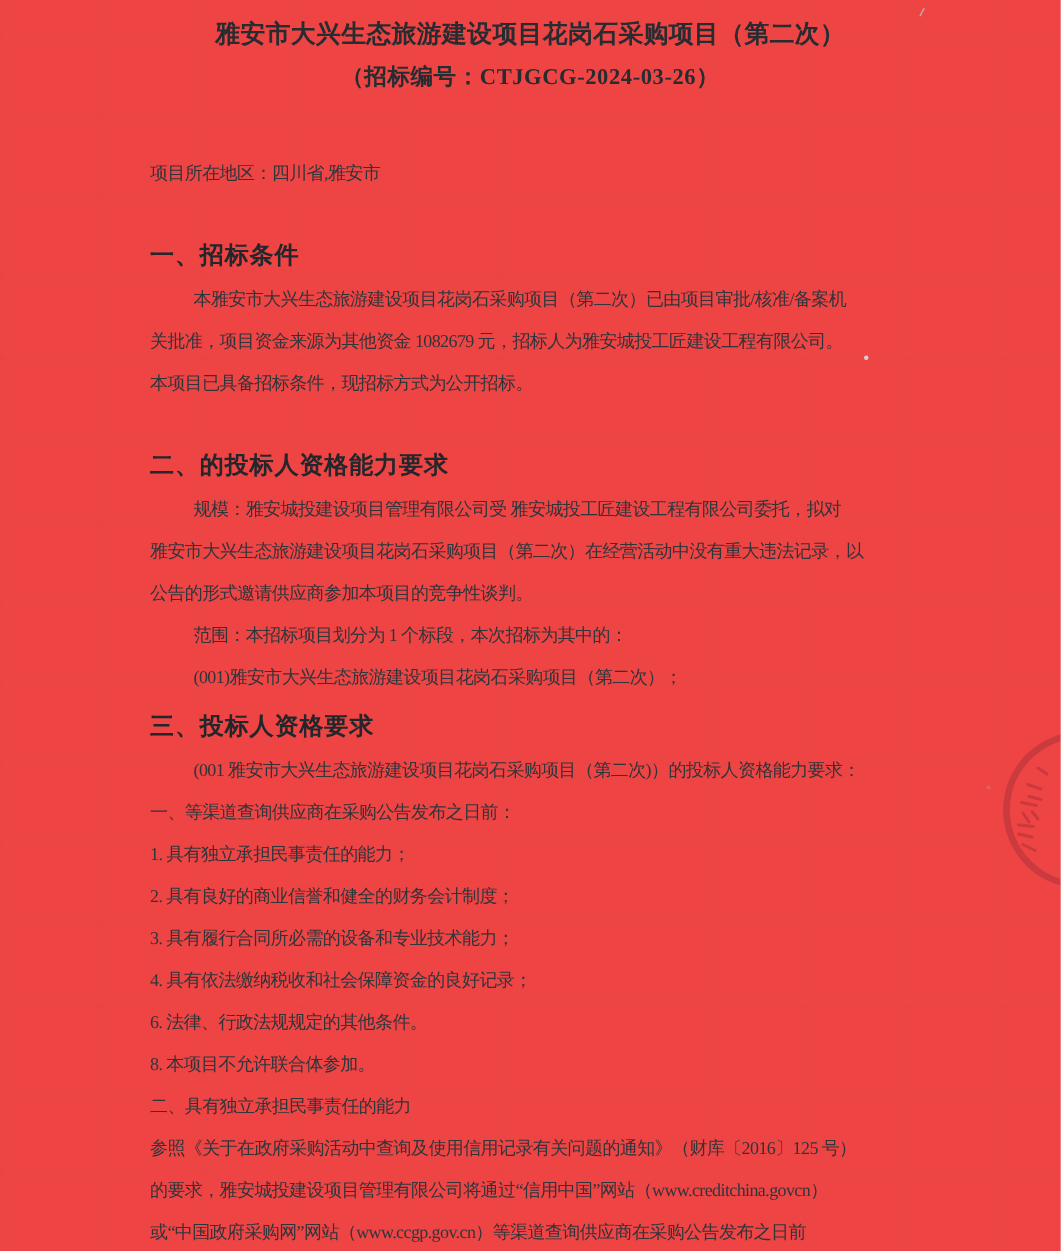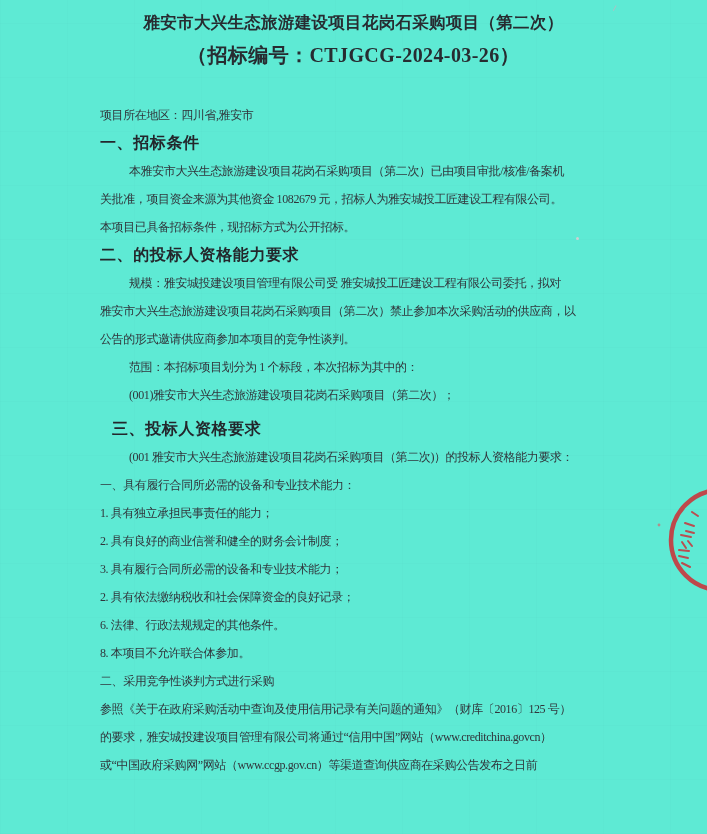--- a/index.html
+++ b/index.html
@@ -4,21 +4,21 @@
 <style>
   html,body{margin:0;padding:0;}
   body{
     width:707px;height:834px;
     background:#e9e9e9;
     font-family:"Liberation Serif","DejaVu Serif",serif;
   }
   .page{
     position:relative;
     width:707px;height:834px;
-    background:#5eead4;
+    background:#ef4444;
     overflow:hidden;
     color:#30353b;
   }
   
   .page::before{
     content:"";
     position:absolute;inset:0;
     background:
       repeating-linear-gradient(90deg, rgba(0,0,0,0.012) 0 1px, transparent 1px 67px),
       repeating-linear-gradient(0deg, rgba(0,0,0,0.010) 0 1px, transparent 1px 54px);
@@ -27,39 +27,40 @@
   .title{
     position:absolute;top:12px;left:0;right:0;
     text-align:center;
     font-size:16.5px;font-weight:700;color:#272c31;
     letter-spacing:0.3px;
     white-space:nowrap;
   }
   .subtitle{
     position:absolute;top:42px;left:0;right:0;
     text-align:center;
-    font-size:20px;font-weight:700;color:#272c31;
+    font-size:15px;font-weight:700;color:#272c31;
     letter-spacing:0.4px;
     white-space:nowrap;
   }
   .body{
     position:absolute;left:100px;top:101px;width:545px;
   }
   .line{
     height:28px;line-height:28px;
     font-size:12px;
     letter-spacing:-0.4px;
     white-space:nowrap;
     color:#30353b;
   }
   .heading{
     font-size:16px;font-weight:700;color:#23272c;
     letter-spacing:0.6px;
+    margin-top:28px;
   }
-  .gap{margin-top:6px;margin-left:12px;}
+  .gap{margin-top:6px;}
   .indent{padding-left:29px;}
   .stamp{
     position:absolute;left:645px;top:465px;width:62px;height:170px;
     pointer-events:none;
   }
   .speck-top{
     position:absolute;left:614px;top:6px;width:4px;height:6px;
     border-left:1.5px solid #b9bcc0;
     transform:rotate(28deg);
     opacity:.8;
@@ -78,34 +79,34 @@
   <div class="subtitle">（招标编号：CTJGCG-2024-03-26）</div>
 
   <div class="body">
     <div class="line">项目所在地区：四川省,雅安市</div>
     <div class="line heading">一、招标条件</div>
     <div class="line indent">本雅安市大兴生态旅游建设项目花岗石采购项目（第二次）已由项目审批/核准/备案机</div>
     <div class="line">关批准，项目资金来源为其他资金 1082679 元，招标人为雅安城投工匠建设工程有限公司。</div>
     <div class="line">本项目已具备招标条件，现招标方式为公开招标。</div>
     <div class="line heading">二、的投标人资格能力要求</div>
     <div class="line indent">规模：雅安城投建设项目管理有限公司受 雅安城投工匠建设工程有限公司委托，拟对</div>
-    <div class="line">雅安市大兴生态旅游建设项目花岗石采购项目（第二次）禁止参加本次采购活动的供应商，以</div>
+    <div class="line">雅安市大兴生态旅游建设项目花岗石采购项目（第二次）在经营活动中没有重大违法记录，以</div>
     <div class="line">公告的形式邀请供应商参加本项目的竞争性谈判。</div>
     <div class="line indent">范围：本招标项目划分为 1 个标段，本次招标为其中的：</div>
     <div class="line indent">(001)雅安市大兴生态旅游建设项目花岗石采购项目（第二次）；</div>
     <div class="line heading gap">三、投标人资格要求</div>
     <div class="line indent">(001 雅安市大兴生态旅游建设项目花岗石采购项目（第二次)）的投标人资格能力要求：</div>
-    <div class="line">一、具有履行合同所必需的设备和专业技术能力：</div>
+    <div class="line">一、等渠道查询供应商在采购公告发布之日前：</div>
     <div class="line">1. 具有独立承担民事责任的能力；</div>
     <div class="line">2. 具有良好的商业信誉和健全的财务会计制度；</div>
     <div class="line">3. 具有履行合同所必需的设备和专业技术能力；</div>
-    <div class="line">2. 具有依法缴纳税收和社会保障资金的良好记录；</div>
+    <div class="line">4. 具有依法缴纳税收和社会保障资金的良好记录；</div>
     <div class="line">6. 法律、行政法规规定的其他条件。</div>
     <div class="line">8. 本项目不允许联合体参加。</div>
-    <div class="line">二、采用竞争性谈判方式进行采购</div>
+    <div class="line">二、具有独立承担民事责任的能力</div>
     <div class="line">参照《关于在政府采购活动中查询及使用信用记录有关问题的通知》（财库〔2016〕125 号）</div>
     <div class="line">的要求，雅安城投建设项目管理有限公司将通过“信用中国”网站（www.creditchina.govcn）</div>
     <div class="line">或“中国政府采购网”网站（www.ccgp.gov.cn）等渠道查询供应商在采购公告发布之日前</div>
   </div>
 
   <svg class="stamp" viewBox="0 0 62 170" xmlns="http://www.w3.org/2000/svg" aria-hidden="true">
 
     <circle cx="76" cy="75" r="50" fill="none" stroke="#c73a3f" stroke-width="4.5" opacity="0.92"></circle>
 
     <g stroke="#c7383e" stroke-width="2" stroke-linecap="round" opacity="0.88">

